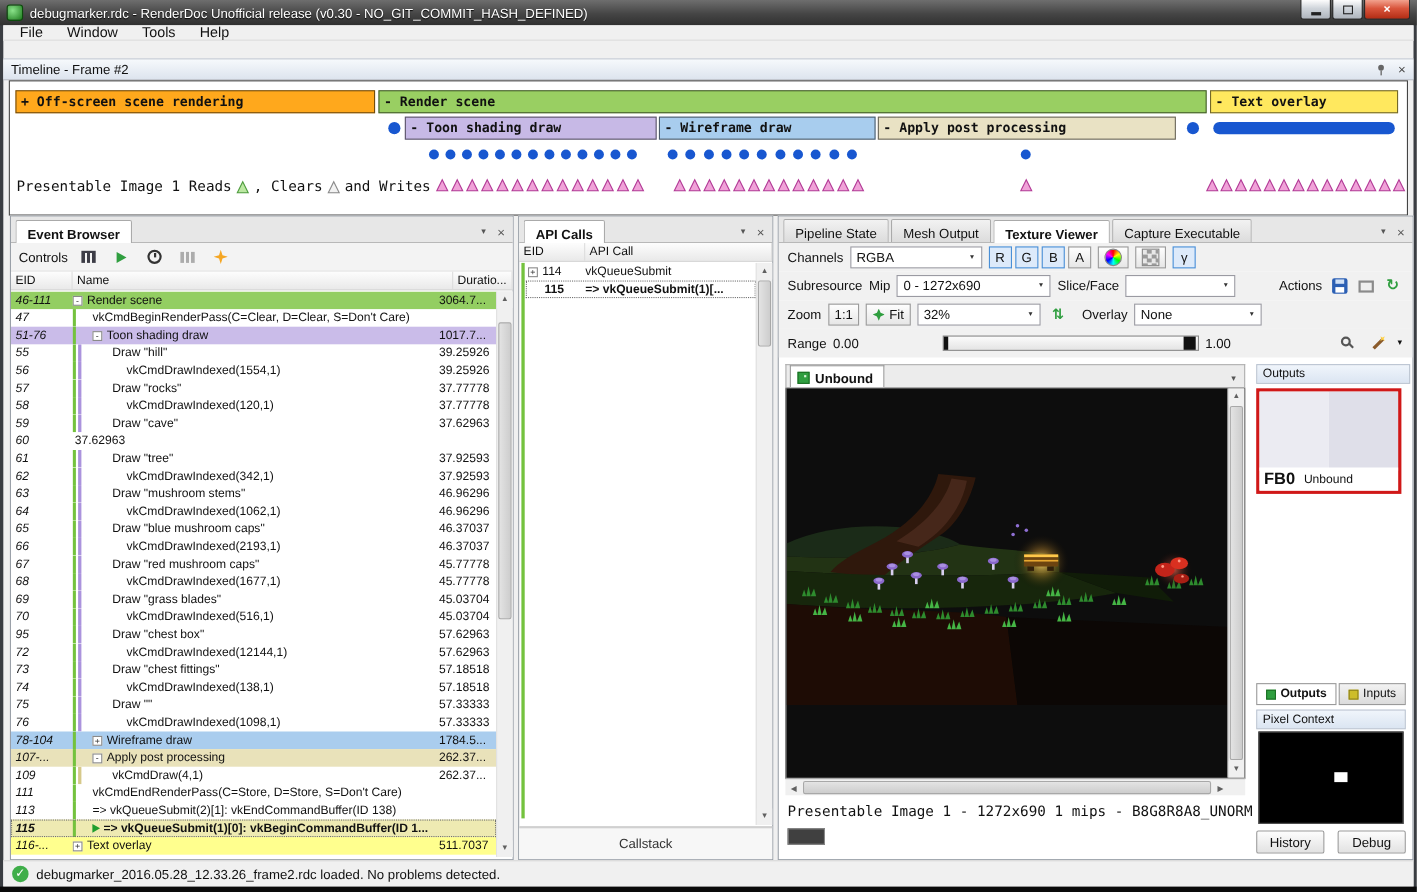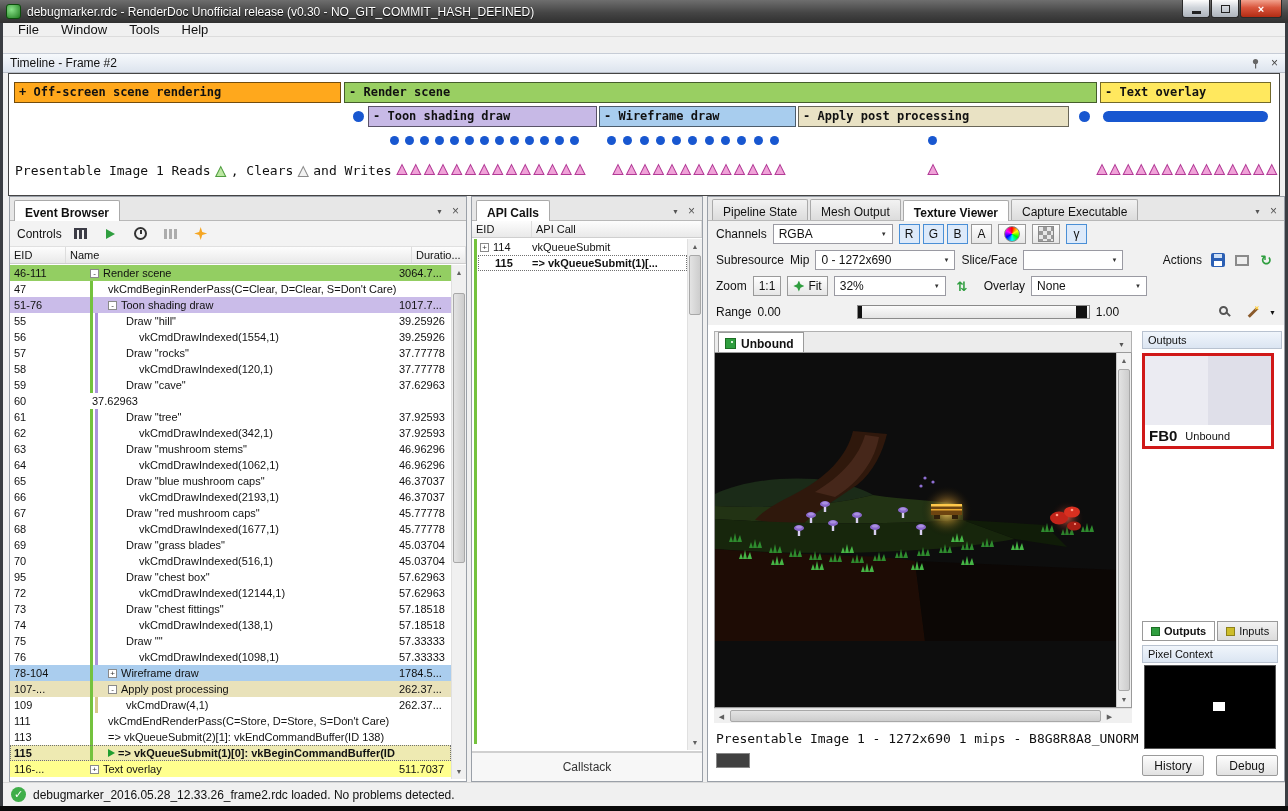--- a/index.html
+++ b/index.html
@@ -68,21 +68,21 @@
   .ibtn { min-width:20px; height:20px; display:flex; align-items:center; justify-content:center; }
   .ev-head { display:flex; height:17px; background:linear-gradient(#fdfdfd,#e9e9e9); border-bottom:1px solid #cfcfcf; font-size:11px; }
   .ev-head > div { padding:2px 4px; border-right:1px solid #ddd; overflow:hidden; white-space:nowrap; }
   .hc-eid { width:56px; flex:none; }
   .hc-name { flex:1; }
   .hc-dur { width:54px; flex:none; }
   .ev-rows { position:absolute; left:0; right:15px; top:68px; bottom:2px; overflow:hidden; }
   .ev-row { height:16px; display:flex; align-items:center; font-size:11px; white-space:nowrap; }
   .ev-row.bold { font-weight:bold; }
   .ev-row.sel { outline:1px dotted #707070; outline-offset:-1px; }
-  .ev-eid { width:80px; flex:none; padding-left:4px; overflow:hidden; }
+  .ev-eid { width:56px; flex:none; padding-left:4px; overflow:hidden;font-style:italic; }
   .ev-name { flex:1; display:flex; align-items:center; overflow:hidden; }
   .ev-stripe { width:3px; height:16px; margin-right:2px; flex:none; }
   .ev-ind { flex:none; height:1px; }
   .expander { width:9px; height:9px; flex:none; border:1px solid #8a8a8a; background:#fff; font-size:8px; line-height:7px; text-align:center; margin-right:4px; color:#333; }
   .cur-flag { width:0; height:0; border-left:7px solid #1f9e2f; border-top:4px solid transparent; border-bottom:4px solid transparent; margin-right:3px; flex:none; }
   .ev-dur { width:54px; flex:none; overflow:hidden; padding-left:2px; }
   .vscroll { position:absolute; top:68px; bottom:2px; right:0; width:15px; background:#f0f0f0; border-left:1px solid #e0e0e0; }
   .sb-btn { height:15px; display:flex; align-items:center; justify-content:center; font-size:7px; color:#606060; background:#f0f0f0; }
   .sb-btn.down { position:absolute; bottom:0; left:0; right:0; }
   .sb-thumb { position:absolute; left:1px; right:1px; border:1px solid #a8a8a8; border-radius:2px; background:linear-gradient(90deg,#e3e3e3,#cdcdcd); }

